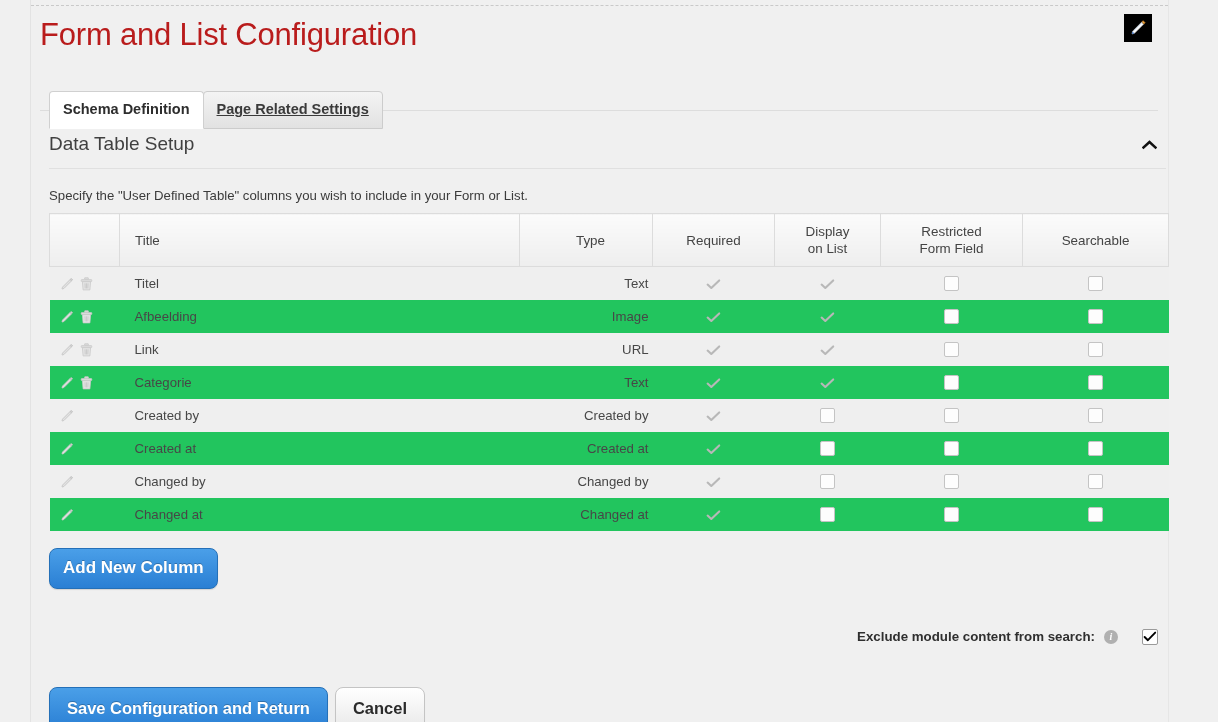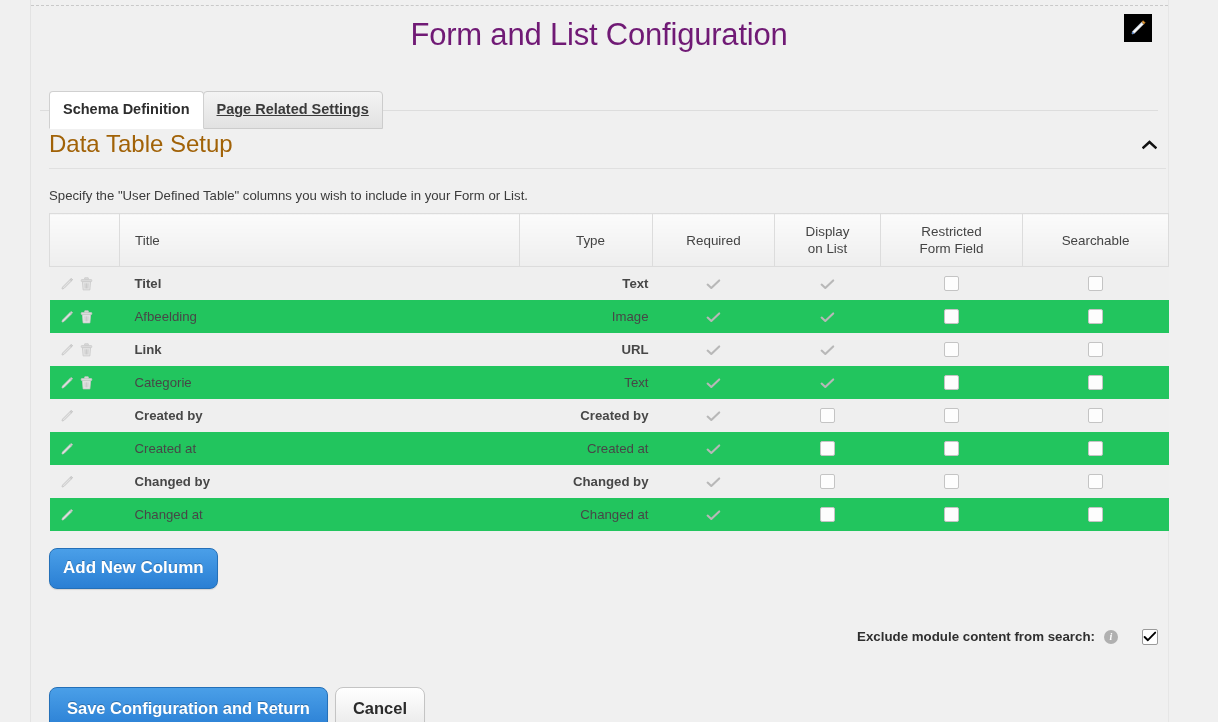--- a/index.html
+++ b/index.html
@@ -28,24 +28,23 @@
     left: 31px; top: 6px;
     width: 1137px; height: 716px;
     padding: 0 10px 0 9px;
   }
 
   
   .page-title {
     margin: 8px 0 0 0;
     font-size: 31px;
     font-weight: 400;
-    color: #701a75;
+    color: #b91c1c;
     letter-spacing: -0.2px;
     line-height: 42px;
-    text-align: center;
   }
   .edit-badge {
     position: absolute;
     right: 16px; top: 8px;
     width: 28px; height: 28px;
     background: #000;
     display: flex; align-items: center; justify-content: center;
     cursor: pointer;
   }
 
@@ -88,23 +87,23 @@
 
   
   .section-head {
     position: relative;
     margin: 22px 0 0 9px;
     padding-bottom: 13px;
     border-bottom: 1px solid #e0e0e0;
     width: 1117px;
   }
   .section-title {
-    font-size: 24px;
+    font-size: 19px;
     font-weight: 400;
-    color: #a16207;
+    color: #404040;
     line-height: 22px;
   }
   .collapse-chevron {
     position: absolute;
     right: 8px; top: 3px;
     width: 18px; height: 18px;
     cursor: pointer;
     display: flex; align-items: center; justify-content: center;
   }
 
@@ -138,21 +137,21 @@
   table.dt thead th.th-type  { text-align: center; padding-left: 13px; }
   table.dt thead th.th-c     { text-align: center; }
 
   table.dt tbody td {
     border: none;
     padding: 0 4px;
     height: 33px;
     color: #474747;
     vertical-align: middle;
   }
-  table.dt tbody tr.odd  { background: #efefef; font-weight: bold; }
+  table.dt tbody tr.odd  { background: #efefef; }
   table.dt tbody tr.even { background: #22c55e; }
   table.dt tbody td.td-title { padding-left: 15px; text-align: left; }
   table.dt tbody td.td-type  { padding-left: 13px; text-align: right; }
   table.dt tbody td.td-c     { text-align: center; }
   table.dt tbody td.td-act   { padding-left: 10px; white-space: nowrap; }
 
   .icon-btn {
     display: inline-block;
     vertical-align: middle;
     margin-right: 6px;

